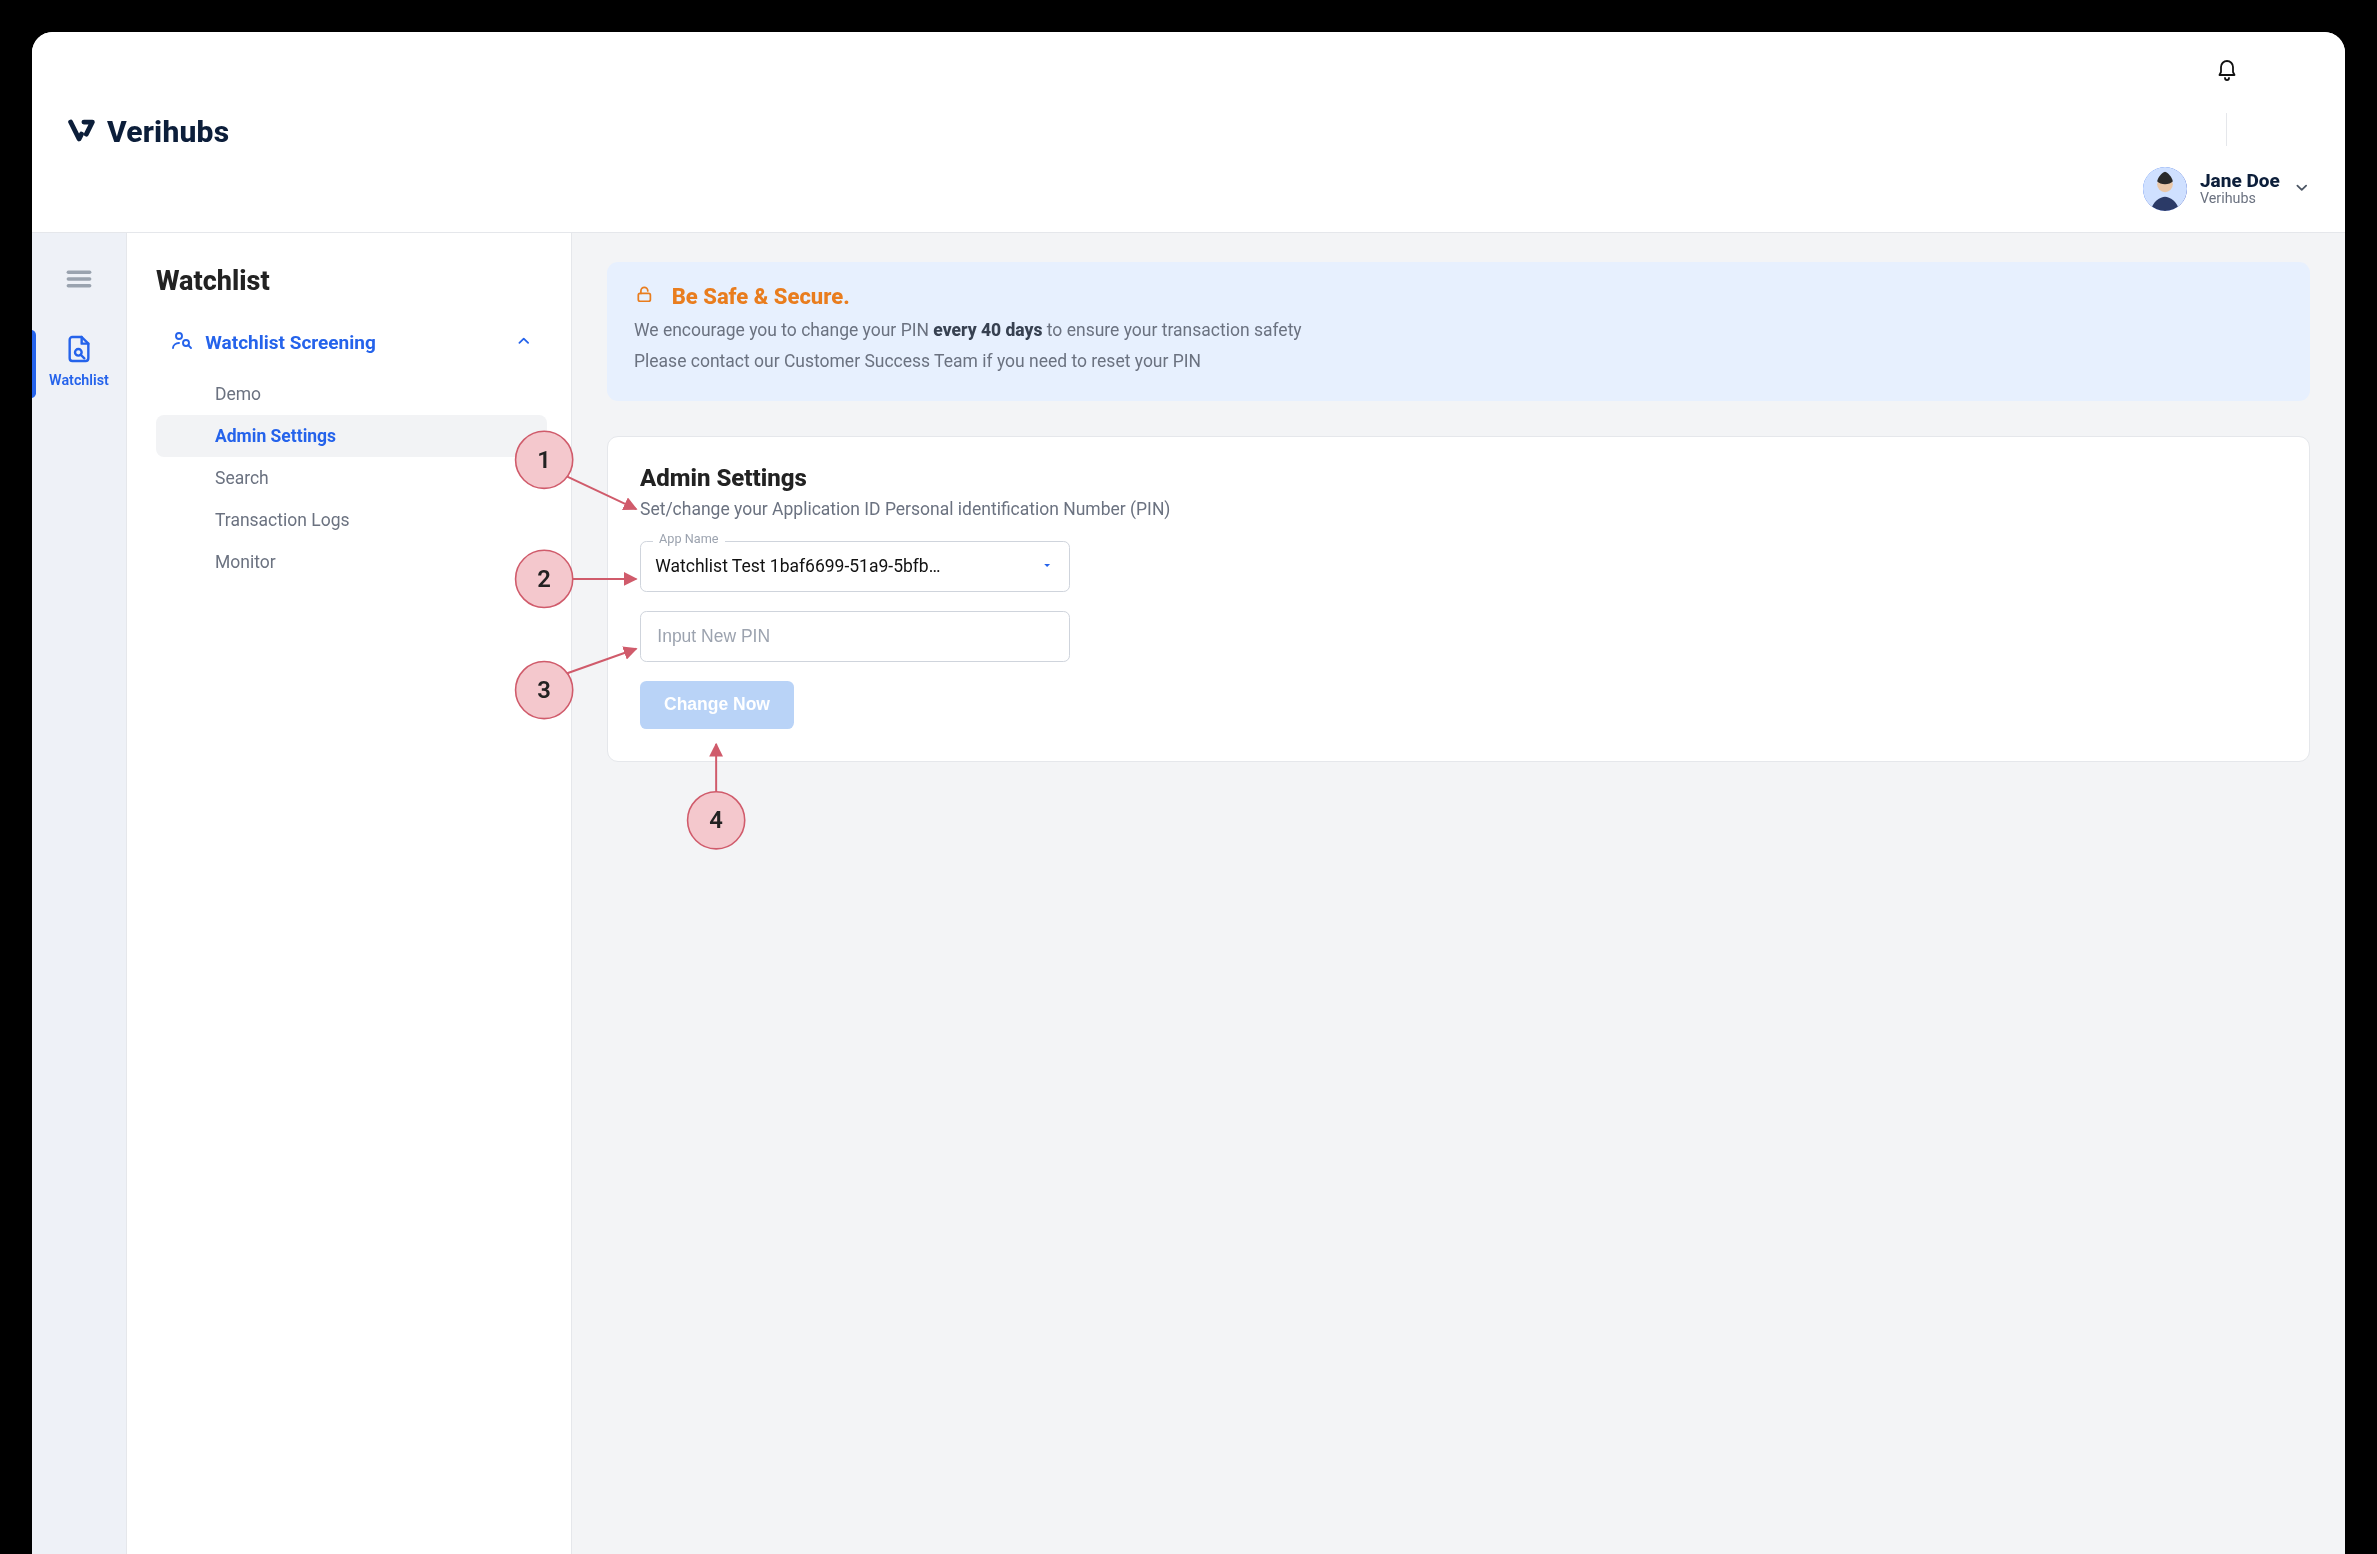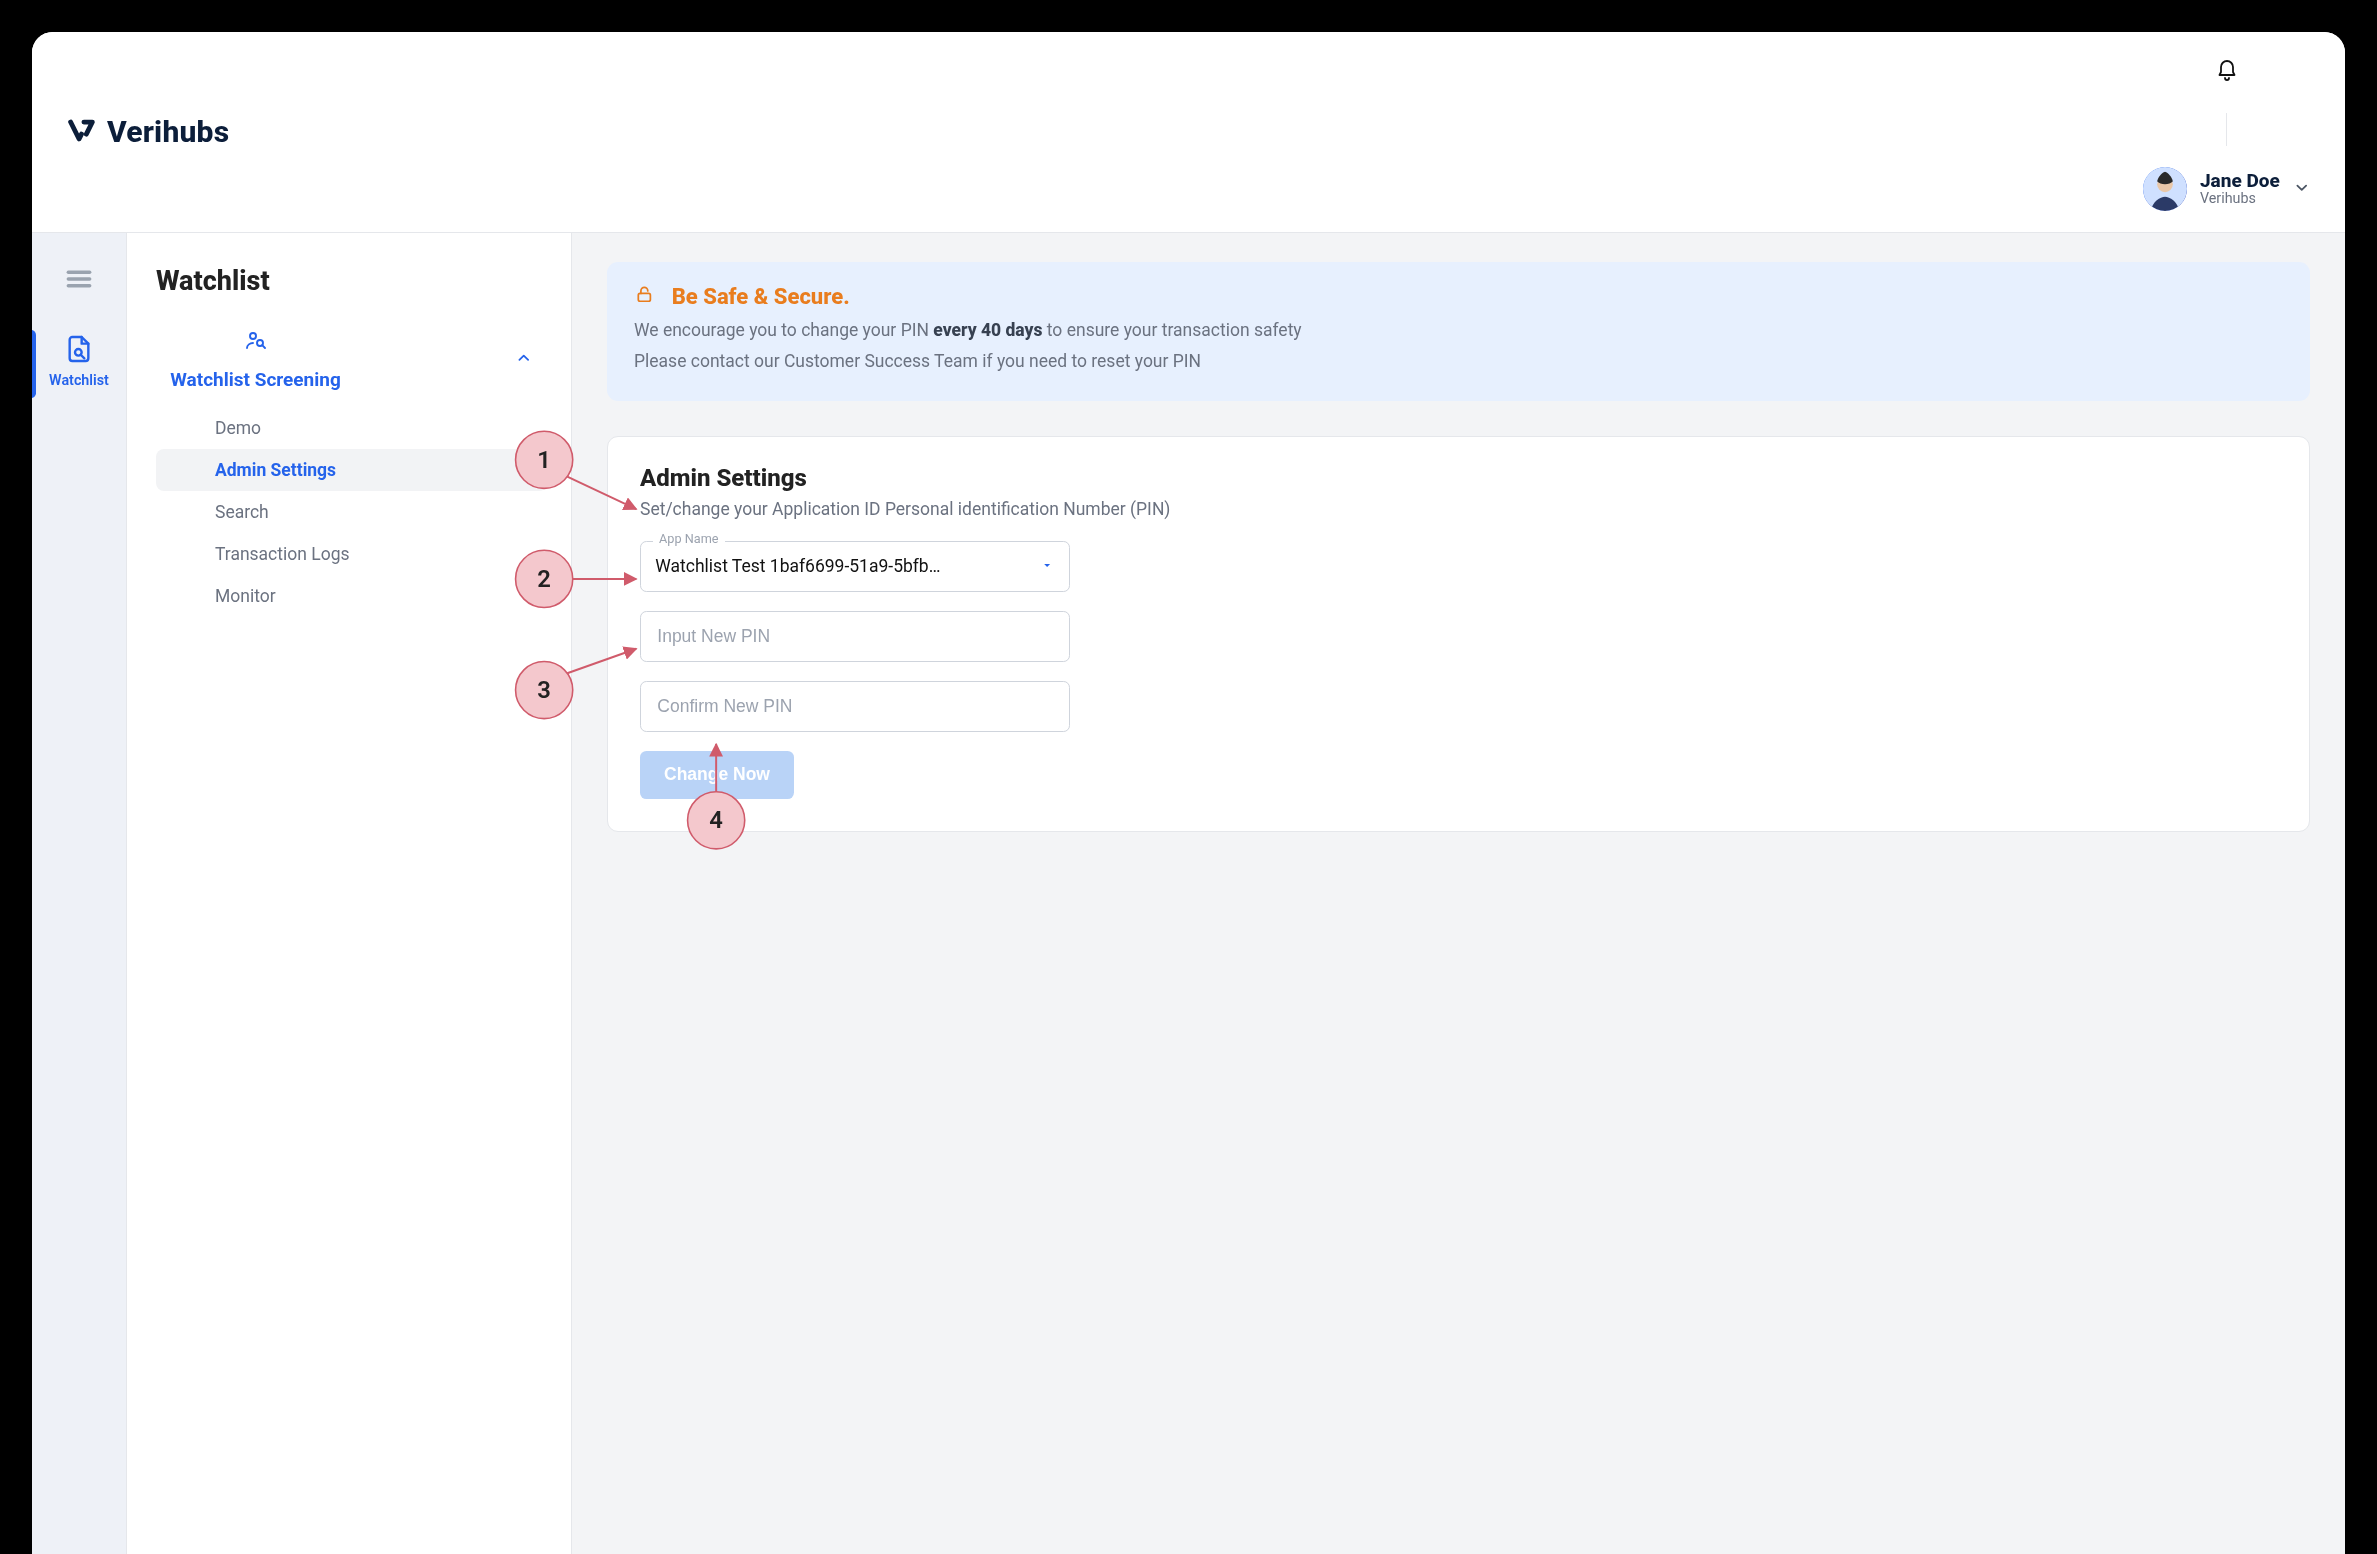--- a/index.html
+++ b/index.html
@@ -71,21 +71,21 @@
     border-right:0.8px solid var(--border);
     padding:24px 0 24px 29px;
   }
   .side h1{font-size:27px;font-weight:800;margin:8px 0 20.7px;color:#222;}
   .group-head{
     display:flex;align-items:center;gap:11px;
     color:var(--blue);font-weight:700;font-size:19px;
     padding:11px 14.3px;border-radius:8px;cursor:pointer;
     justify-content:space-between;margin-right:24px;
   }
-  .group-head .left{display:flex;align-items:center;gap:11px;flex-direction:column;}
+  .group-head .left{display:flex;align-items:center;gap:11px;}
   .nav-list{margin:4.8px 0 0 0;padding:0;list-style:none;}
   .nav-item{
     padding:11px 14.3px 11px 59px;font-size:17.5px;color:#6b7280;cursor:pointer;border-radius:8px;margin-right:24px;
   }
   .nav-item.active{background:#f2f3f5;color:var(--blue);font-weight:700;}
   
   .main{background:var(--panel);padding:29px 35px;}
   .notice{
     background:var(--blue-soft);
     border-radius:11px;
@@ -266,25 +266,20 @@
             </span>
           </div>
         </div>
 
         <div class="field" id="field-newpin">
           <div class="input">
             <input type="password" aria-label="Input New PIN" placeholder="Input New PIN" style="">
           </div>
         </div>
 
-        <div class="field" id="field-confirmpin">
-          <div class="input">
-            <input type="password" aria-label="Confirm New PIN" placeholder="Confirm New PIN" style="">
-          </div>
-        </div>
 
         <button class="btn primary" id="btn-change">
           <span>Change Now</span>
         </button>
       </section>
     </main>
   </div>
 
   <div class="overlay">
     <svg id="overlay-svg" xmlns="http://www.w3.org/2000/svg" viewBox="0 0 2913 1886">

